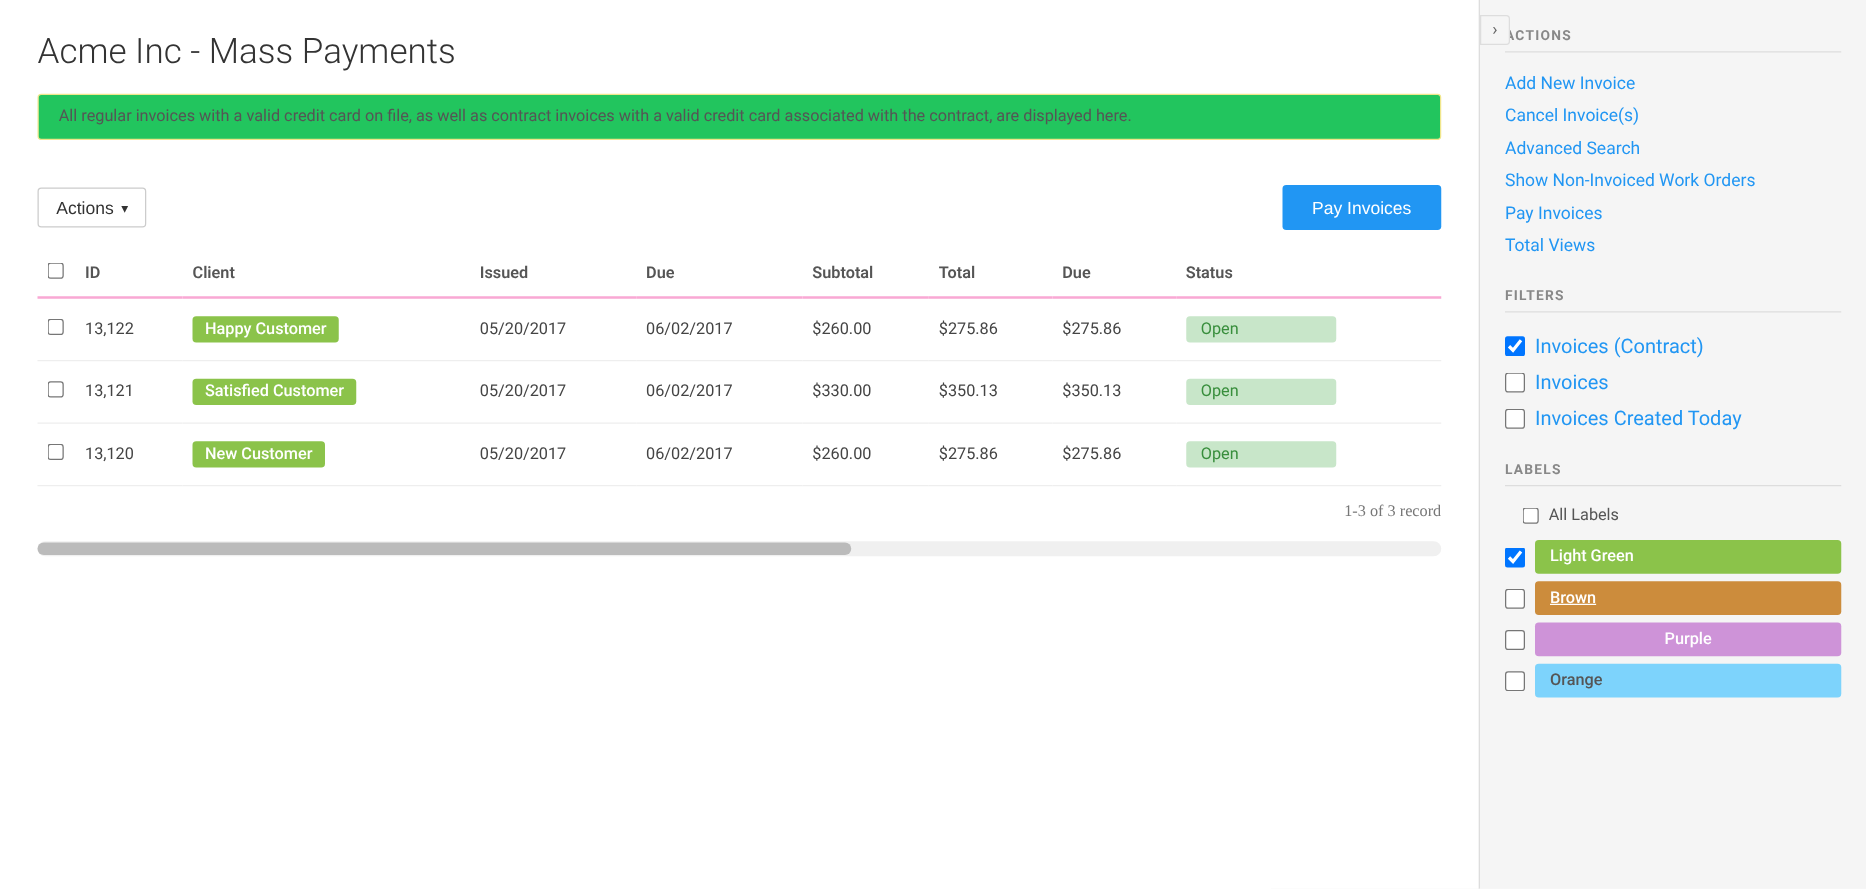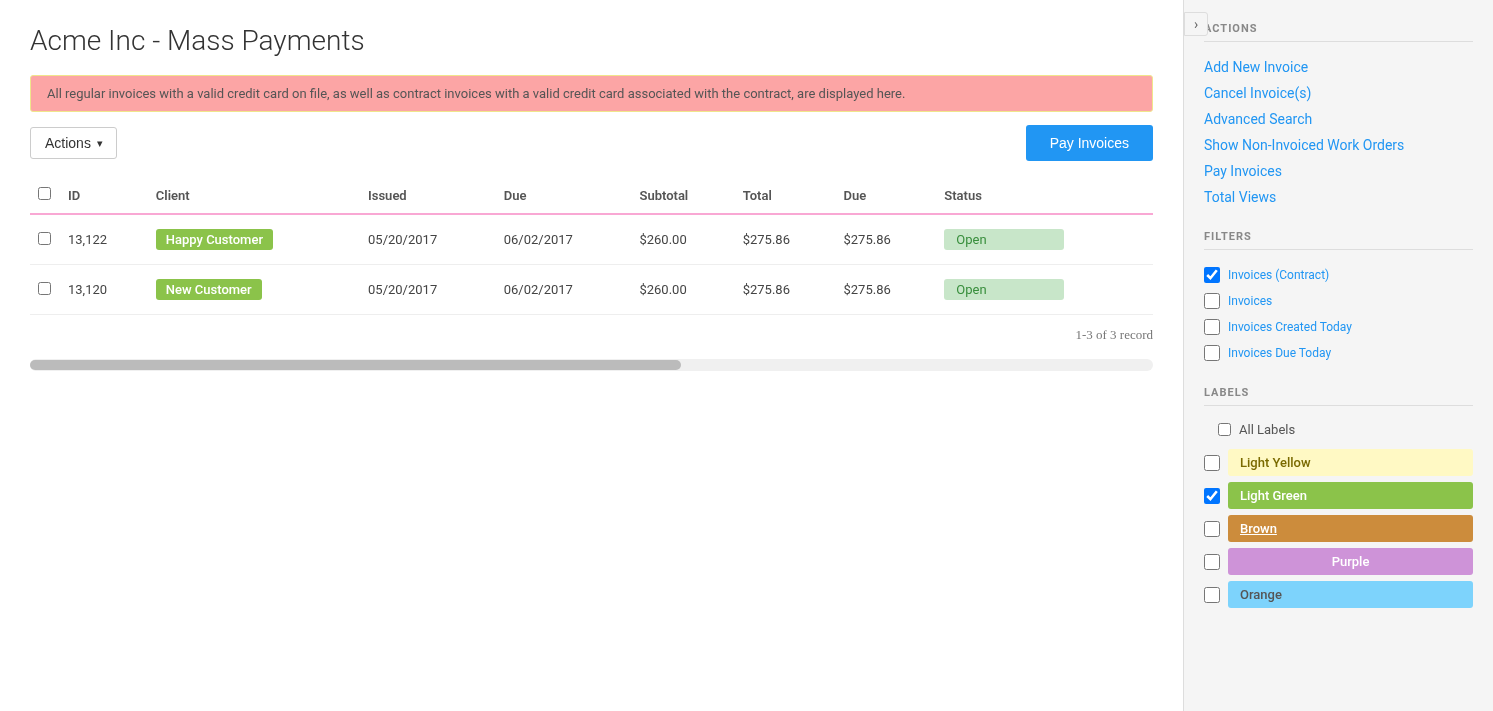--- a/index.html
+++ b/index.html
@@ -18,27 +18,27 @@
       overflow-y: auto;
       background: #fff;
     }
     .page-title {
       font-size: 28px;
       font-weight: 300;
       color: #333;
       margin-bottom: 18px;
     }
     .info-banner {
-      background: #fca5a5;
+      background: #22c55e;
       border: 1px solid #f0e68c;
       padding: 10px 16px;
       border-radius: 3px;
       font-size: 13px;
       color: #555;
-      margin-bottom: 13px;
+      margin-bottom: 36px;
     }
     .toolbar {
       display: flex;
       align-items: center;
       justify-content: space-between;
       margin-bottom: 16px;
     }
     .actions-btn {
       display: flex;
       align-items: center;
@@ -182,21 +182,21 @@
       align-items: center;
       gap: 8px;
       padding: 5px 0;
     }
     .filter-item input[type="checkbox"] {
       width: 16px;
       height: 16px;
       cursor: pointer;
     }
     .filter-label {
-      font-size: 12px;
+      font-size: 16px;
       color: #2196f3;
       cursor: pointer;
       text-align: center;
     }
     .labels-section { margin-top: 20px; }
     .label-item {
       display: flex;
       align-items: center;
       gap: 8px;
       margin-bottom: 6px;
@@ -279,20 +279,37 @@
     <td>$275.86</td>
     <td>$275.86</td>
     <td>
       <span class="status-badge">Open</span>
     </td>
   </tr>
         <tr>
     <td>
       <input type="checkbox" style="">
     </td>
+    <td>13,121</td>
+    <td>
+      <span class="client-badge green">Satisfied Customer</span>
+    </td>
+    <td>05/20/2017</td>
+    <td>06/02/2017</td>
+    <td>$330.00</td>
+    <td>$350.13</td>
+    <td>$350.13</td>
+    <td>
+      <span class="status-badge">Open</span>
+    </td>
+  </tr>
+        <tr>
+    <td>
+      <input type="checkbox" style="">
+    </td>
     <td>13,120</td>
     <td>
       <span class="client-badge green">New Customer</span>
     </td>
     <td>05/20/2017</td>
     <td>06/02/2017</td>
     <td>$260.00</td>
     <td>$275.86</td>
     <td>$275.86</td>
     <td>
@@ -331,39 +348,31 @@
     <span class="filter-label">Invoices (Contract)</span>
   </div>
           <div class="filter-item">
     <input type="checkbox" style="">
     <span class="filter-label">Invoices</span>
   </div>
           <div class="filter-item">
     <input type="checkbox" style="">
     <span class="filter-label">Invoices Created Today</span>
   </div>
-          <div class="filter-item">
-    <input type="checkbox" style="">
-    <span class="filter-label">Invoices Due Today</span>
-  </div>
         </div>
     </div>
 
     <div class="labels-section">
       <div class="sidebar-section-title">LABELS</div>
       <div class="all-labels-item">
         <input type="checkbox" style="">
         <span class="all-labels-text">All Labels</span>
       </div>
       <div id="sidebar-labels">
           <div class="label-item">
-    <input type="checkbox" style="">
-    <span class="label-color-tag yellow">Light Yellow</span>
-  </div>
-          <div class="label-item">
     <input type="checkbox" checked="" style="">
     <span class="label-color-tag green">Light Green</span>
   </div>
           <div class="label-item">
     <input type="checkbox" style="">
     <span class="label-color-tag brown">Brown</span>
   </div>
           <div class="label-item">
     <input type="checkbox" style="">
     <span class="label-color-tag purple">Purple</span>

